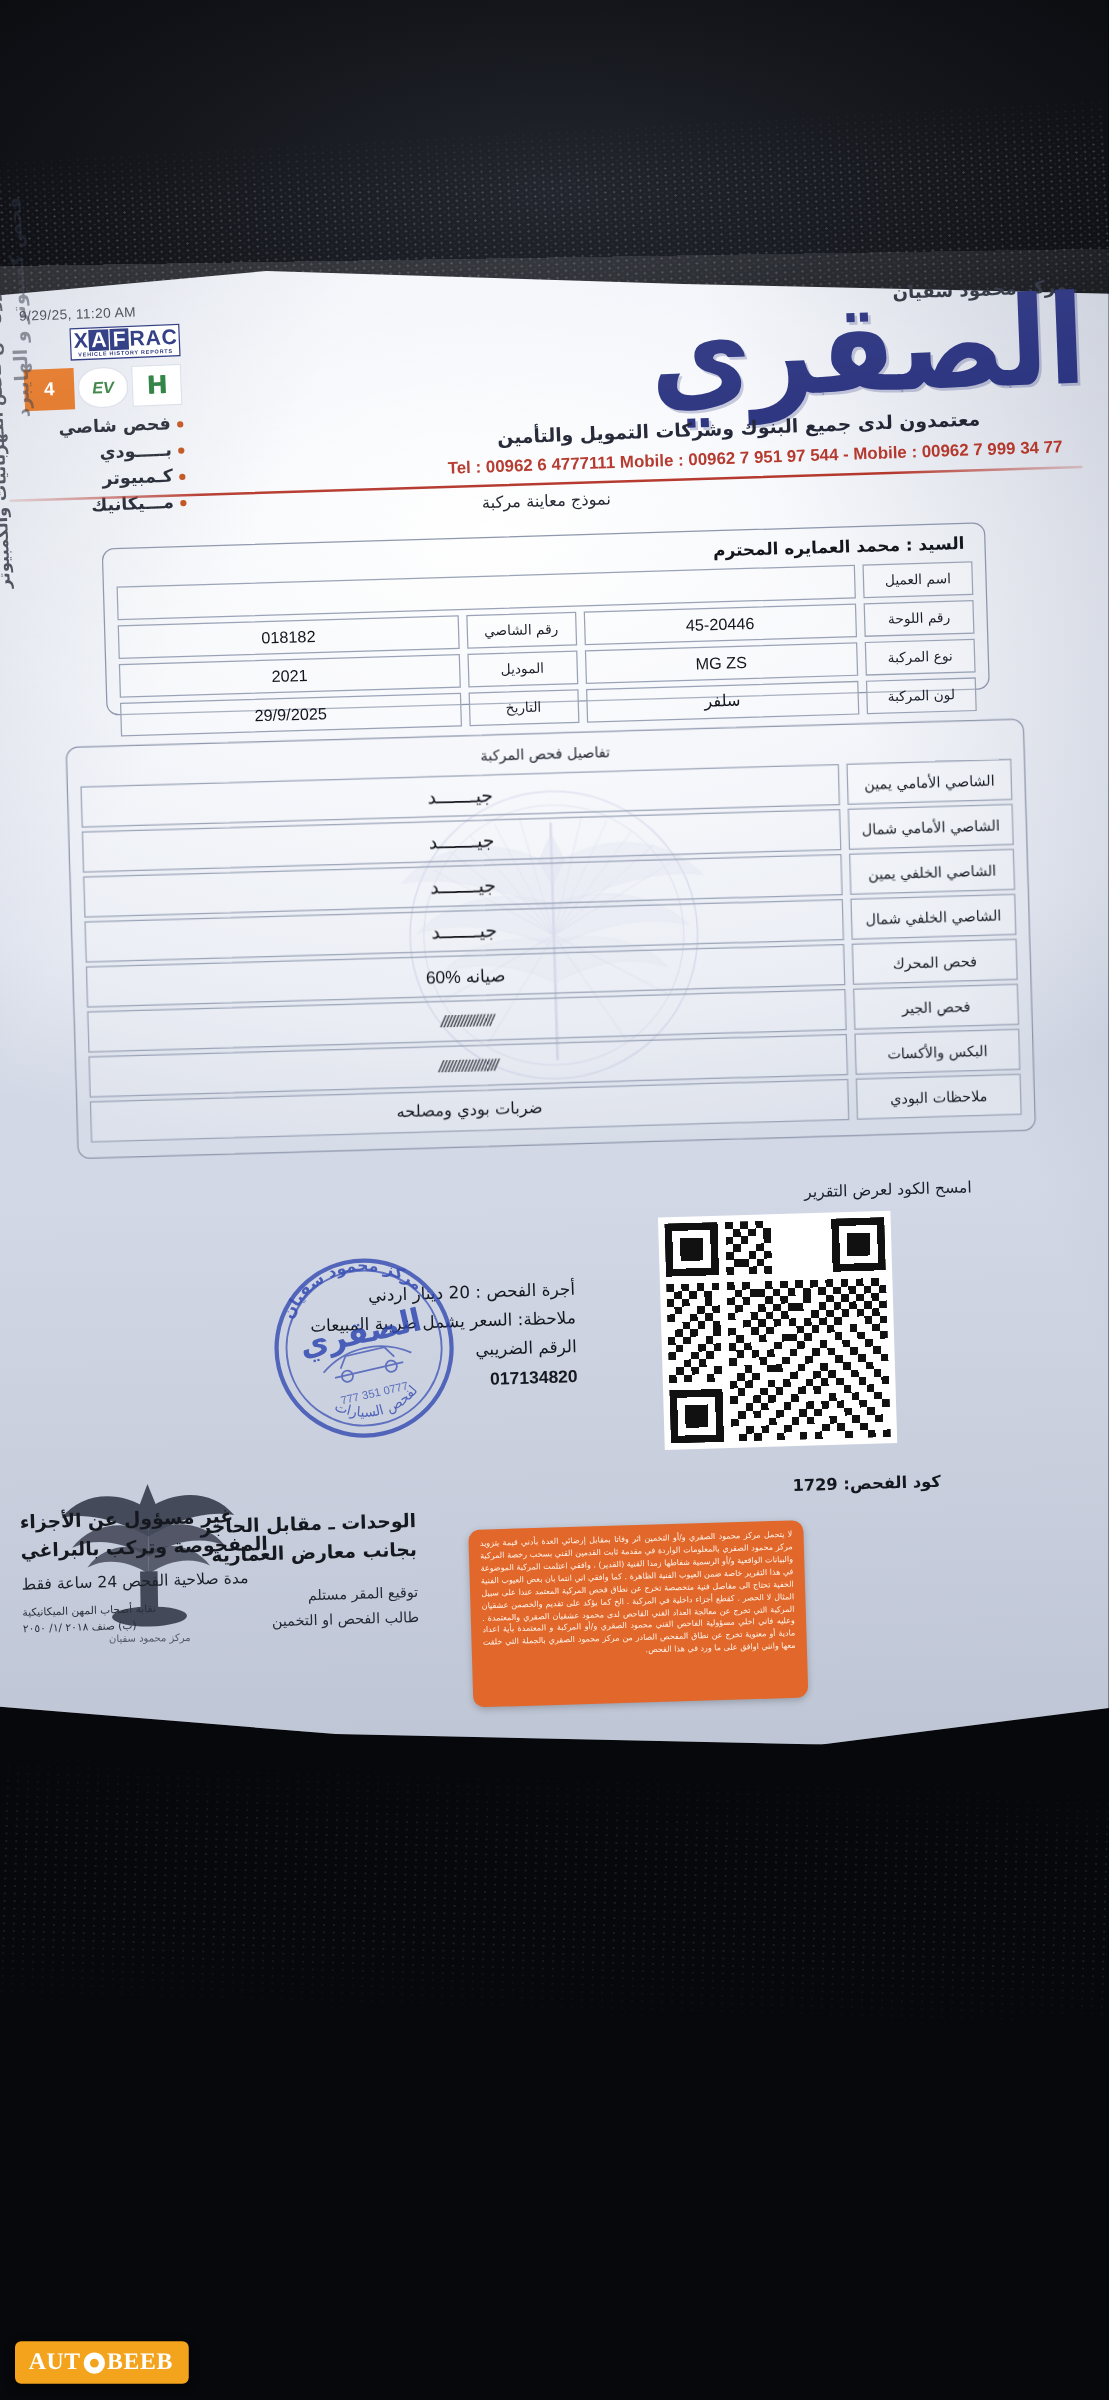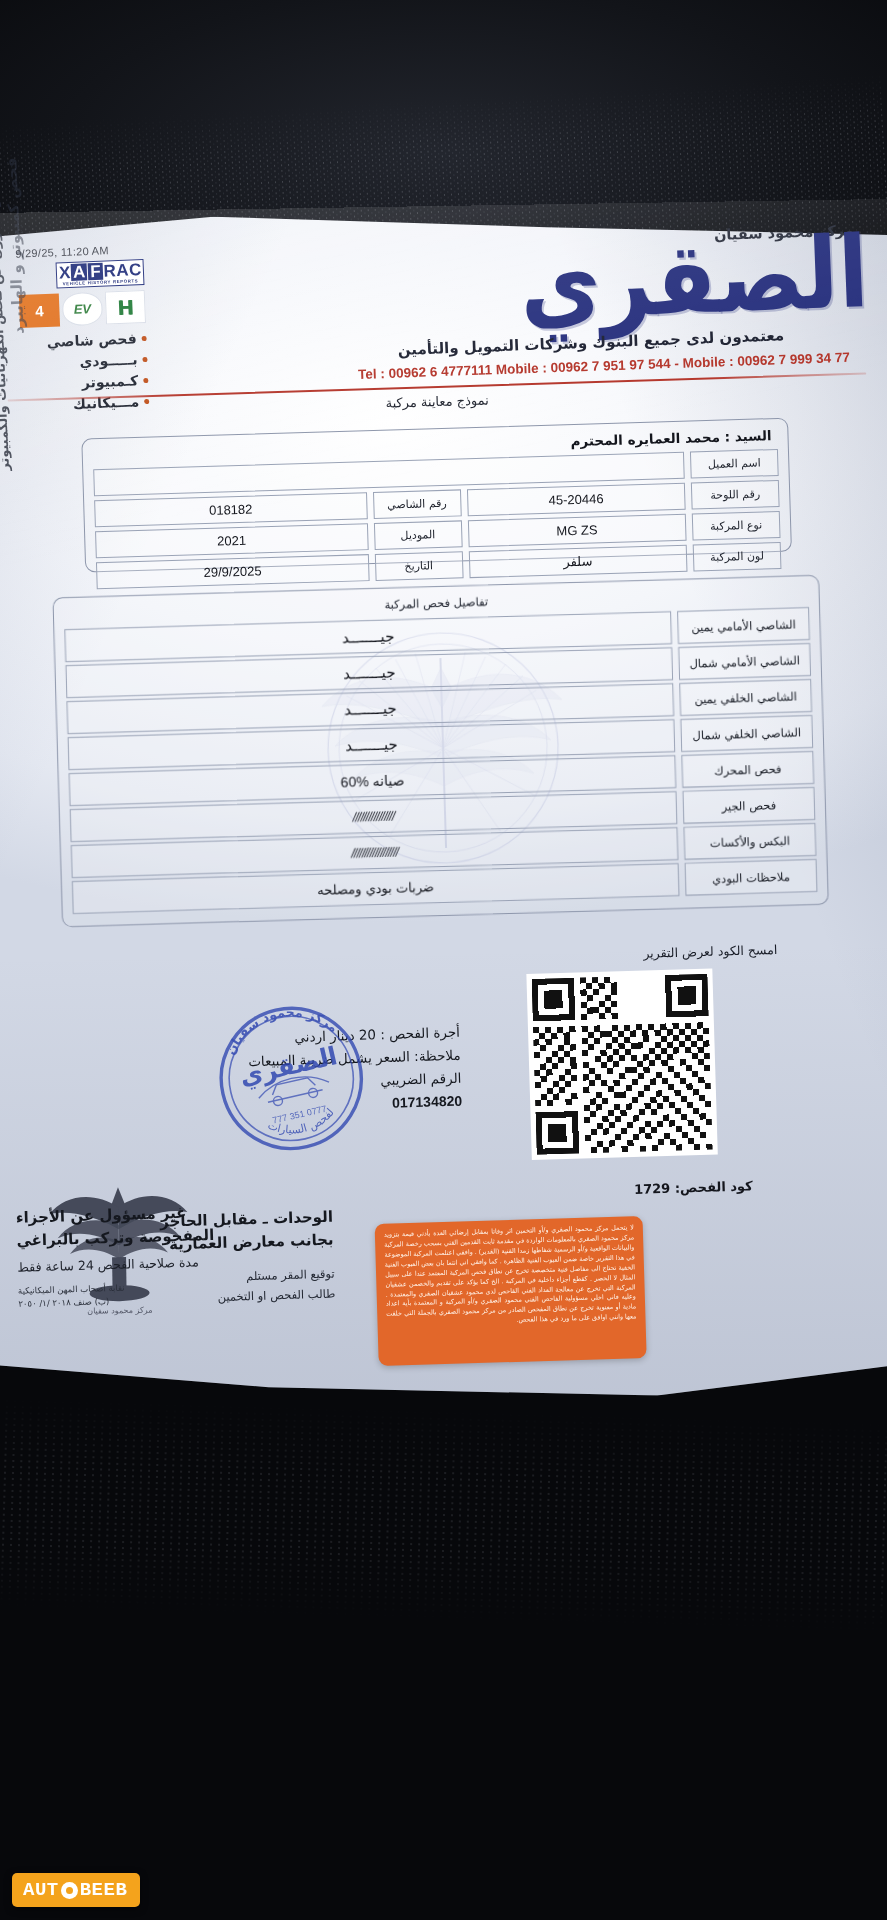--- a/index.html
+++ b/index.html
@@ -287,21 +287,21 @@
   .br-s { font-size: 12.5px; color: #1c2029; font-family: "DejaVu Sans", sans-serif; margin-top: 6px; }
   .br-t { font-size: 8.5px; color: #2a2f3a; font-family: "DejaVu Sans", sans-serif; margin-top: 10px; line-height: 1.5; }
 
   
   .autobeeb {
     position: absolute; left: 12px; bottom: 13px;
     background: #f4a31c; border-radius: 5px; padding: 6px 13px 6px 11px;
     display: flex; align-items: center; gap: 1px;
     box-shadow: 0 2px 7px rgba(0,0,0,.5);
   }
-  .ab-t { font-size: 19px; font-weight: bold; color: #ffffff; font-family: Liberation Mono, monospace; letter-spacing: .5px; }
+  .ab-t { font-size: 19px; font-weight: bold; color: #ffffff; font-family: Liberation Serif, serif; letter-spacing: .5px; }
   .ab-o {
     width: 17px; height: 17px; border-radius: 50%; background: #ffffff;
     display: inline-flex; align-items: center; justify-content: center; margin: 0 1px;
   }
   .ab-o i { width: 7px; height: 7px; border-radius: 50%; background: #f4a31c; display: block; }
 
   .glare {
     position: absolute; left: 0; right: 0; top: 0; height: 100%;
     background: linear-gradient(168deg, rgba(255,255,255,.14) 0%, rgba(255,255,255,0) 26%);
     pointer-events: none;

